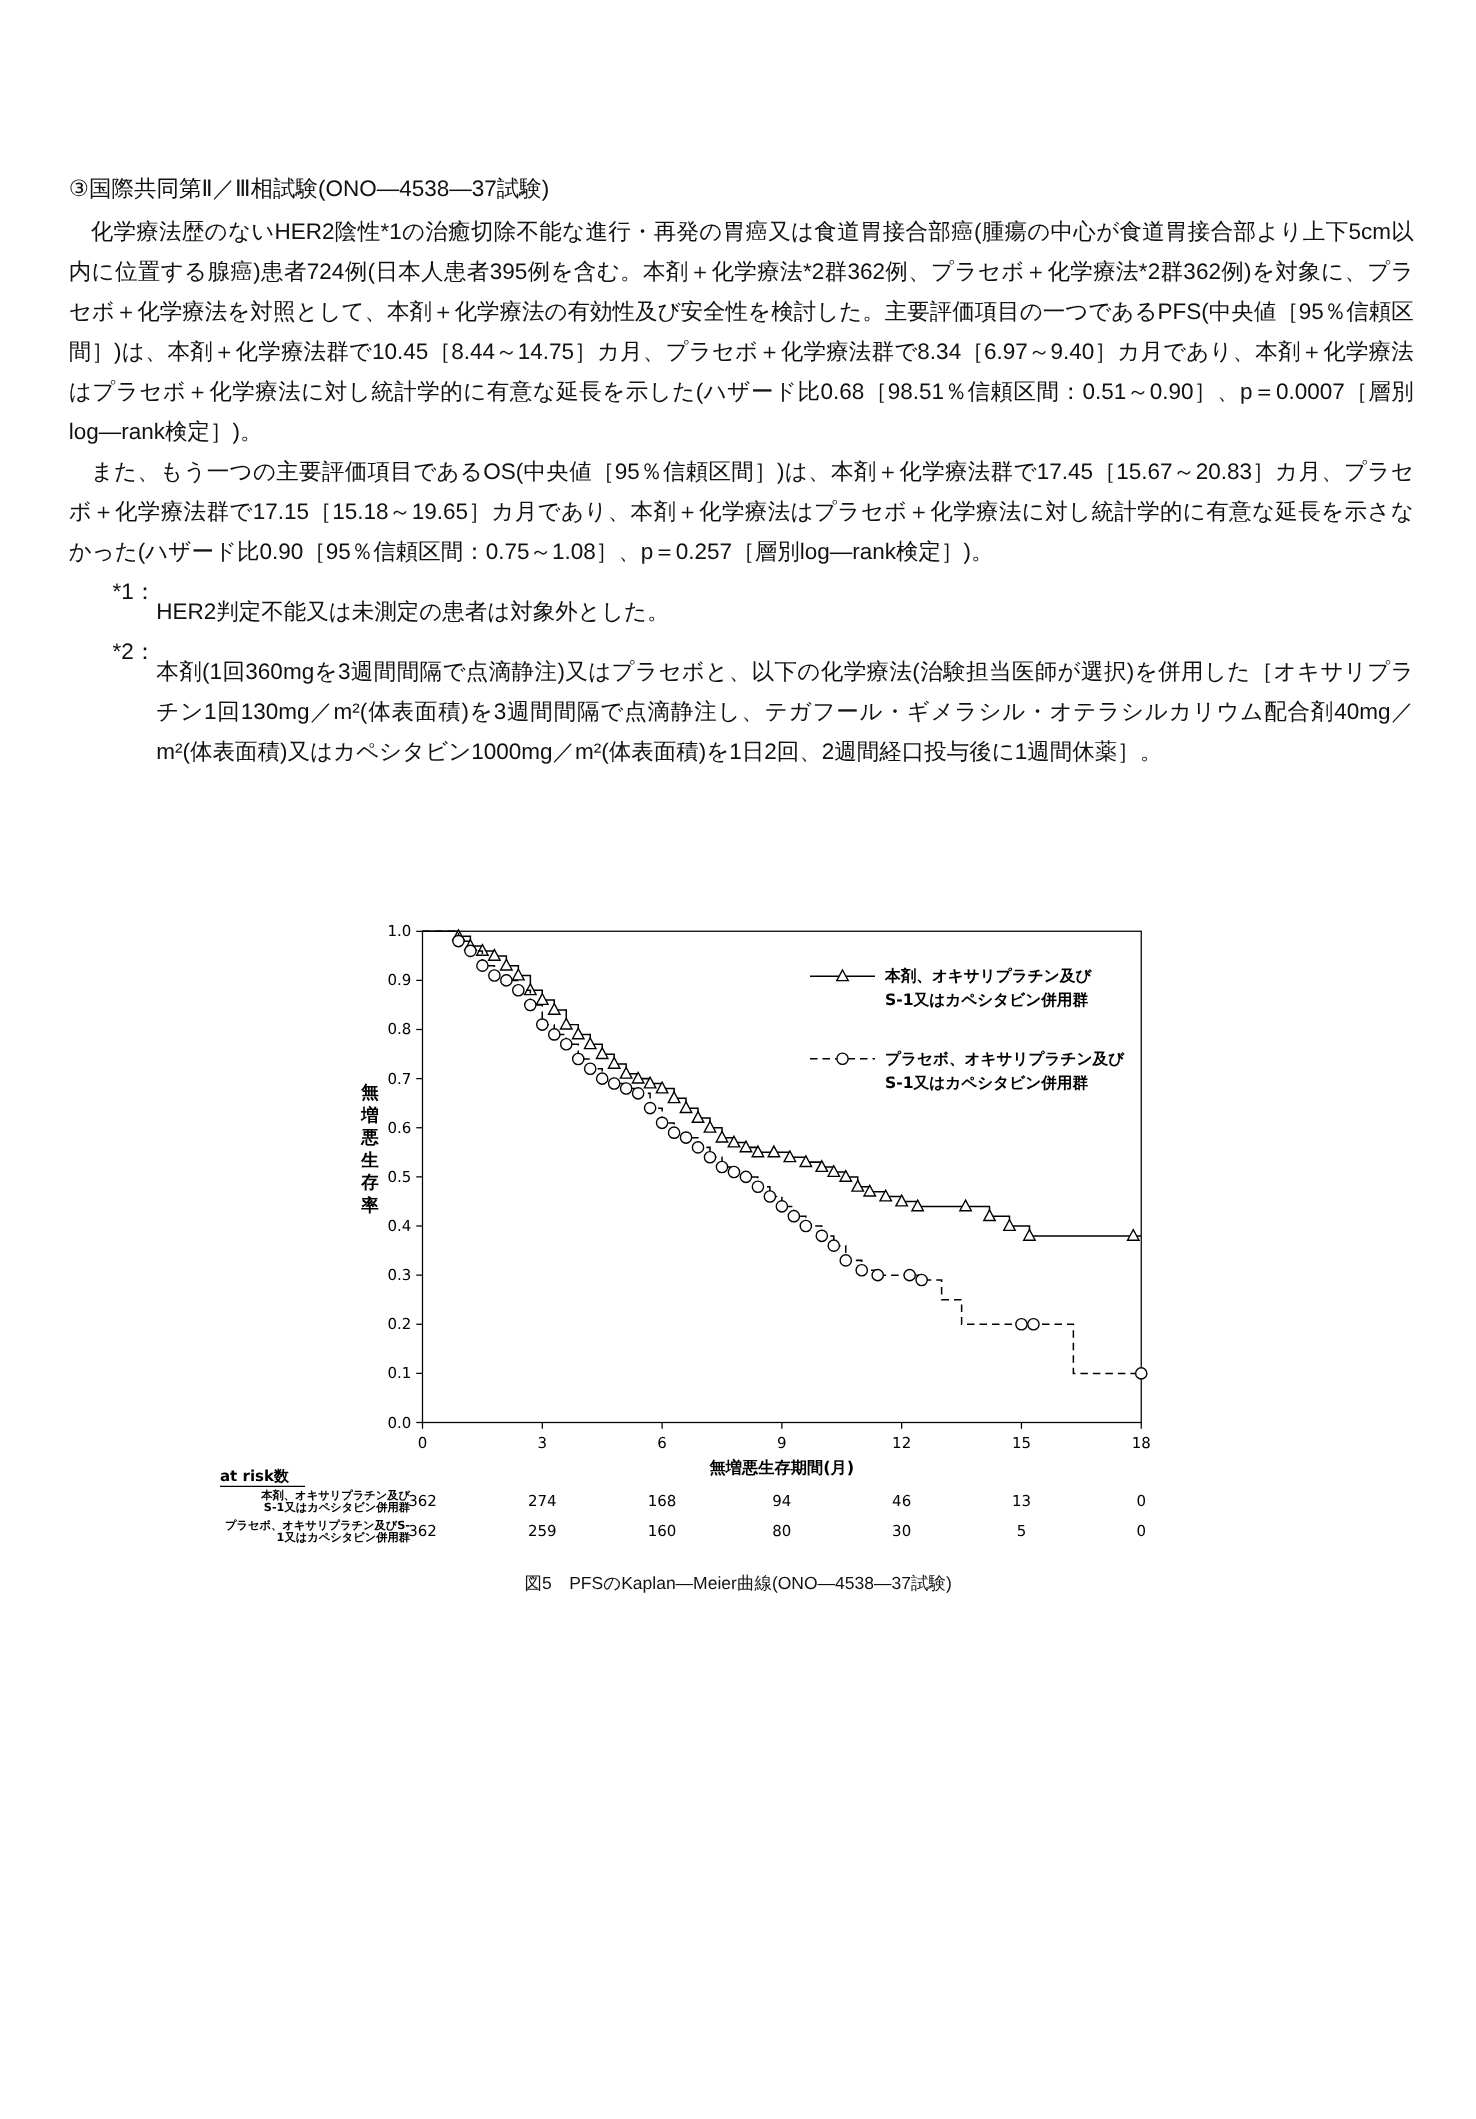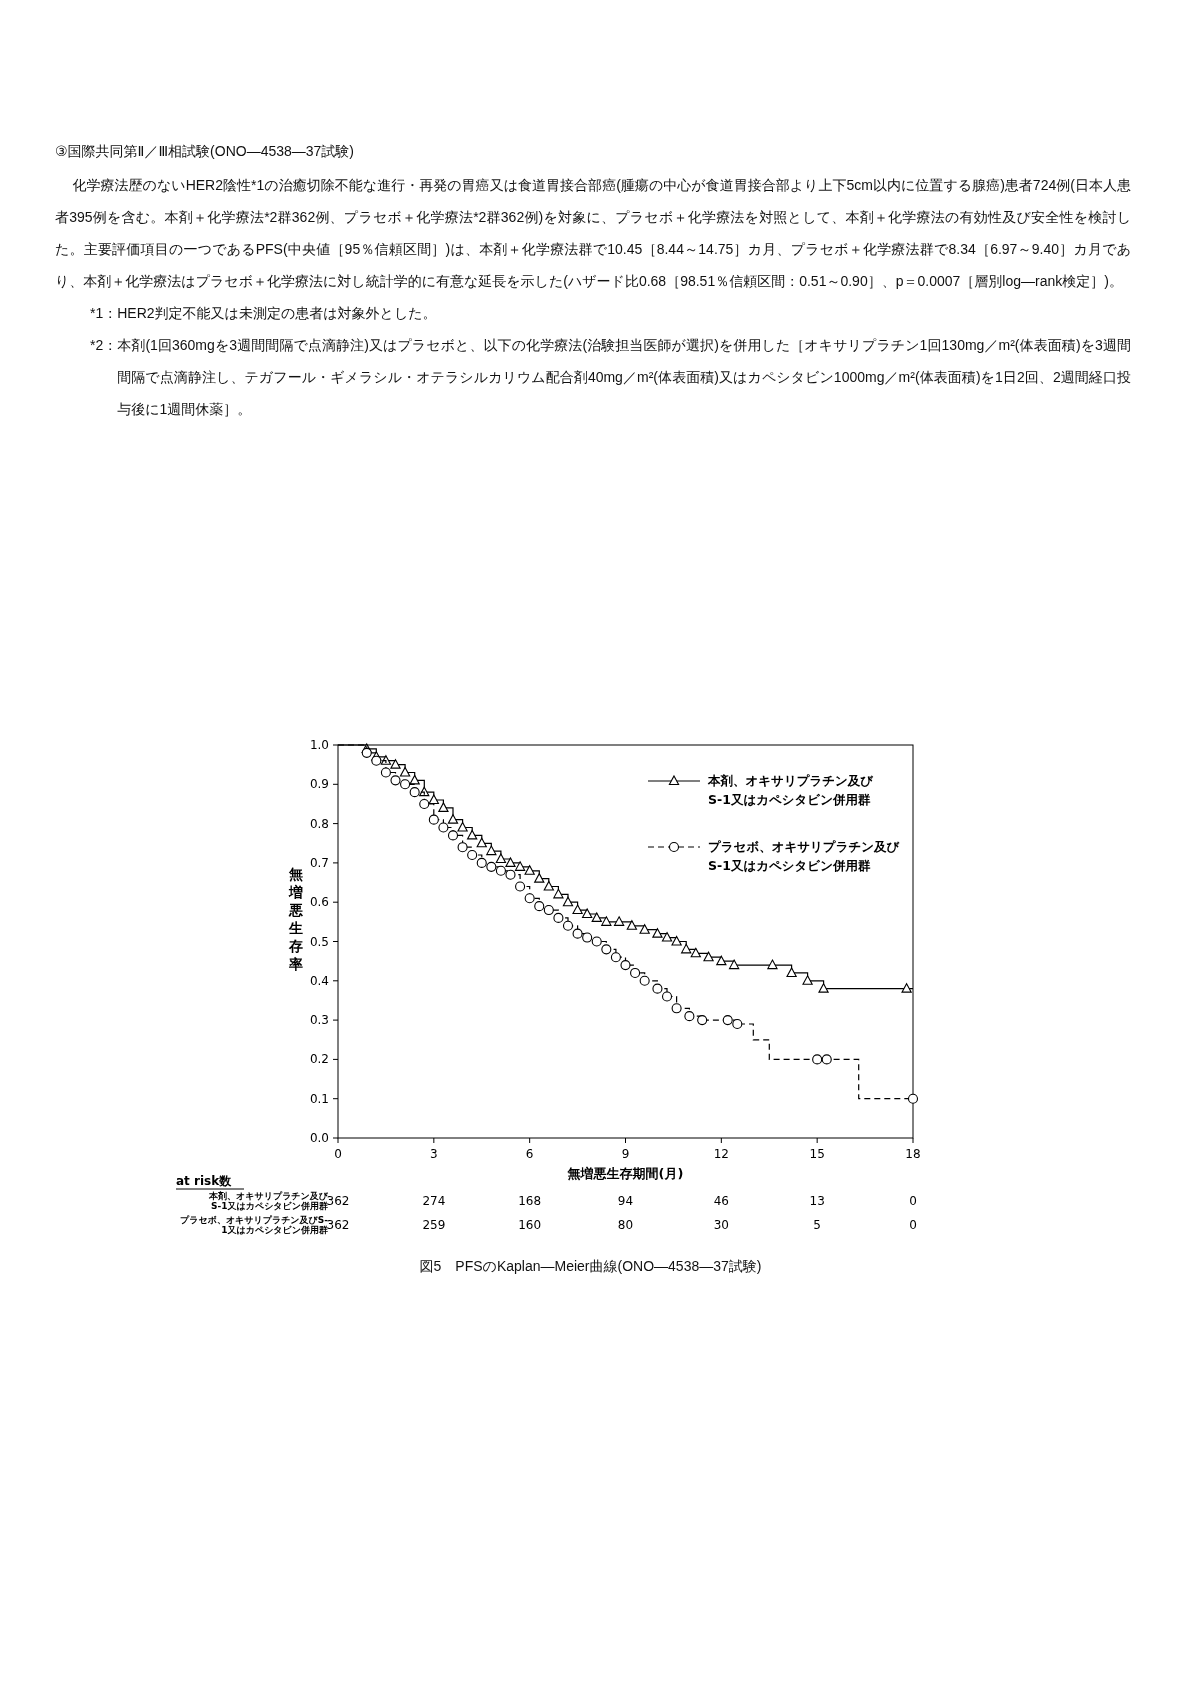--- a/index.html
+++ b/index.html
@@ -2,37 +2,38 @@
 <html><head>
 <meta charset="utf-8">
 <style>
   * { margin:0; padding:0; box-sizing:border-box; }
   html,body { background:#ffffff; }
   body {
     width:1181px; height:1695px; position:relative;
     font-family:"Liberation Sans","DejaVu Sans",sans-serif;
     color:#111111;
   }
-  .text-block { position:absolute; top:135px; left:55px; right:50px; font-size:14px; line-height:32px; }
+  .text-block { position:absolute; top:135px; left:55px; right:50px; font-size:18px; line-height:32px; }
   .heading { margin-bottom:2px; }
   .para { text-align:justify; text-indent:17.5px; }
   .footnotes { margin-left:35px; }
   .footnote { display:flex; align-items:flex-start; }
   .fn-marker { white-space:nowrap; flex:0 0 auto; }
-  .fn-text { text-align:justify; flex:1 1 auto; }
+  .fn-text { text-align:justify; flex:1 1 auto;margin-top:16px; }
   .figure { position:absolute; left:168px; top:733px; width:770px; height:510px; }
   .figure svg { display:block; }
   .caption { position:absolute; top:1258px; left:0; width:100%; text-align:center; font-size:14px; }
 </style>
 </head>
 <body>
 
 <div class="text-block">
   <div class="heading">③国際共同第Ⅱ／Ⅲ相試験(ONO—4538—37試験)</div>
   <div class="para">化学療法歴のないHER2陰性*1の治癒切除不能な進行・再発の胃癌又は食道胃接合部癌(腫瘍の中心が食道胃接合部より上下5cm以内に位置する腺癌)患者724例(日本人患者395例を含む。本剤＋化学療法*2群362例、プラセボ＋化学療法*2群362例)を対象に、プラセボ＋化学療法を対照として、本剤＋化学療法の有効性及び安全性を検討した。主要評価項目の一つであるPFS(中央値［95％信頼区間］)は、本剤＋化学療法群で10.45［8.44～14.75］カ月、プラセボ＋化学療法群で8.34［6.97～9.40］カ月であり、本剤＋化学療法はプラセボ＋化学療法に対し統計学的に有意な延長を示した(ハザード比0.68［98.51％信頼区間：0.51～0.90］、p＝0.0007［層別log—rank検定］)。</div>
+  <div class="para">また、もう一つの主要評価項目であるOS(中央値［95％信頼区間］)は、本剤＋化学療法群で17.45［15.67～20.83］カ月、プラセボ＋化学療法群で17.15［15.18～19.65］カ月であり、本剤＋化学療法はプラセボ＋化学療法に対し統計学的に有意な延長を示さなかった(ハザード比0.90［95％信頼区間：0.75～1.08］、p＝0.257［層別log—rank検定］)。</div>
   <div class="footnotes">
     <div class="footnote">
       <span class="fn-marker">*1：</span>
       <span class="fn-text">HER2判定不能又は未測定の患者は対象外とした。</span>
     </div>
     <div class="footnote">
       <span class="fn-marker">*2：</span>
       <span class="fn-text">本剤(1回360mgを3週間間隔で点滴静注)又はプラセボと、以下の化学療法(治験担当医師が選択)を併用した［オキサリプラチン1回130mg／m²(体表面積)を3週間間隔で点滴静注し、テガフール・ギメラシル・オテラシルカリウム配合剤40mg／m²(体表面積)又はカペシタビン1000mg／m²(体表面積)を1日2回、2週間経口投与後に1週間休薬］。</span>
     </div>
   </div>

